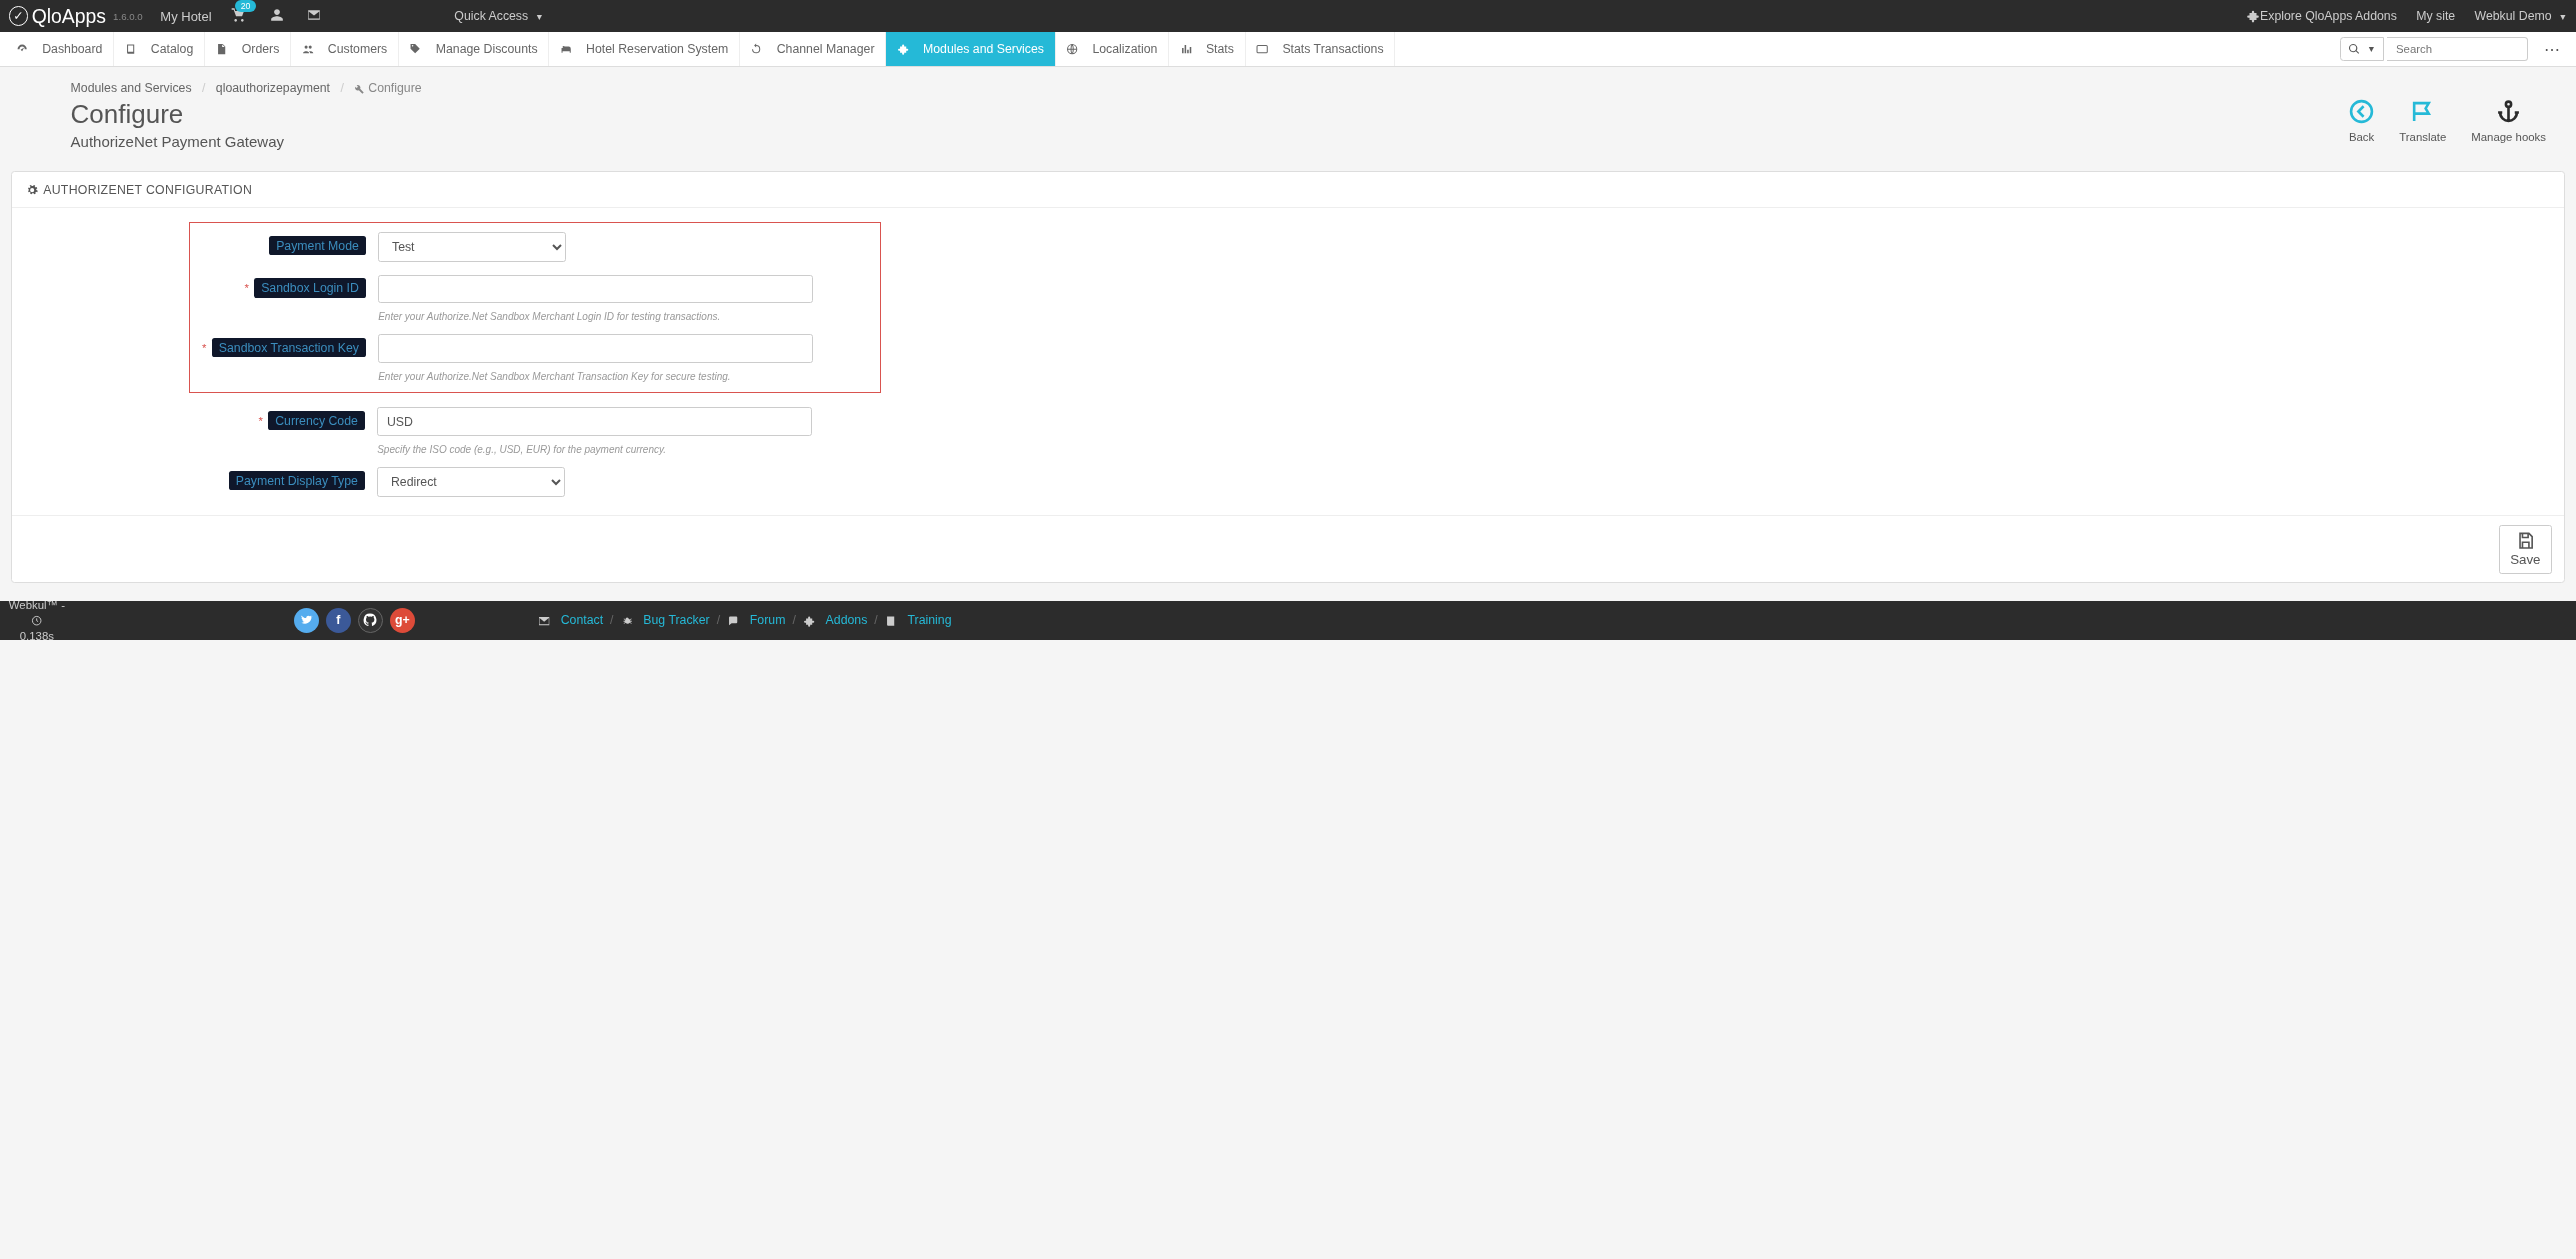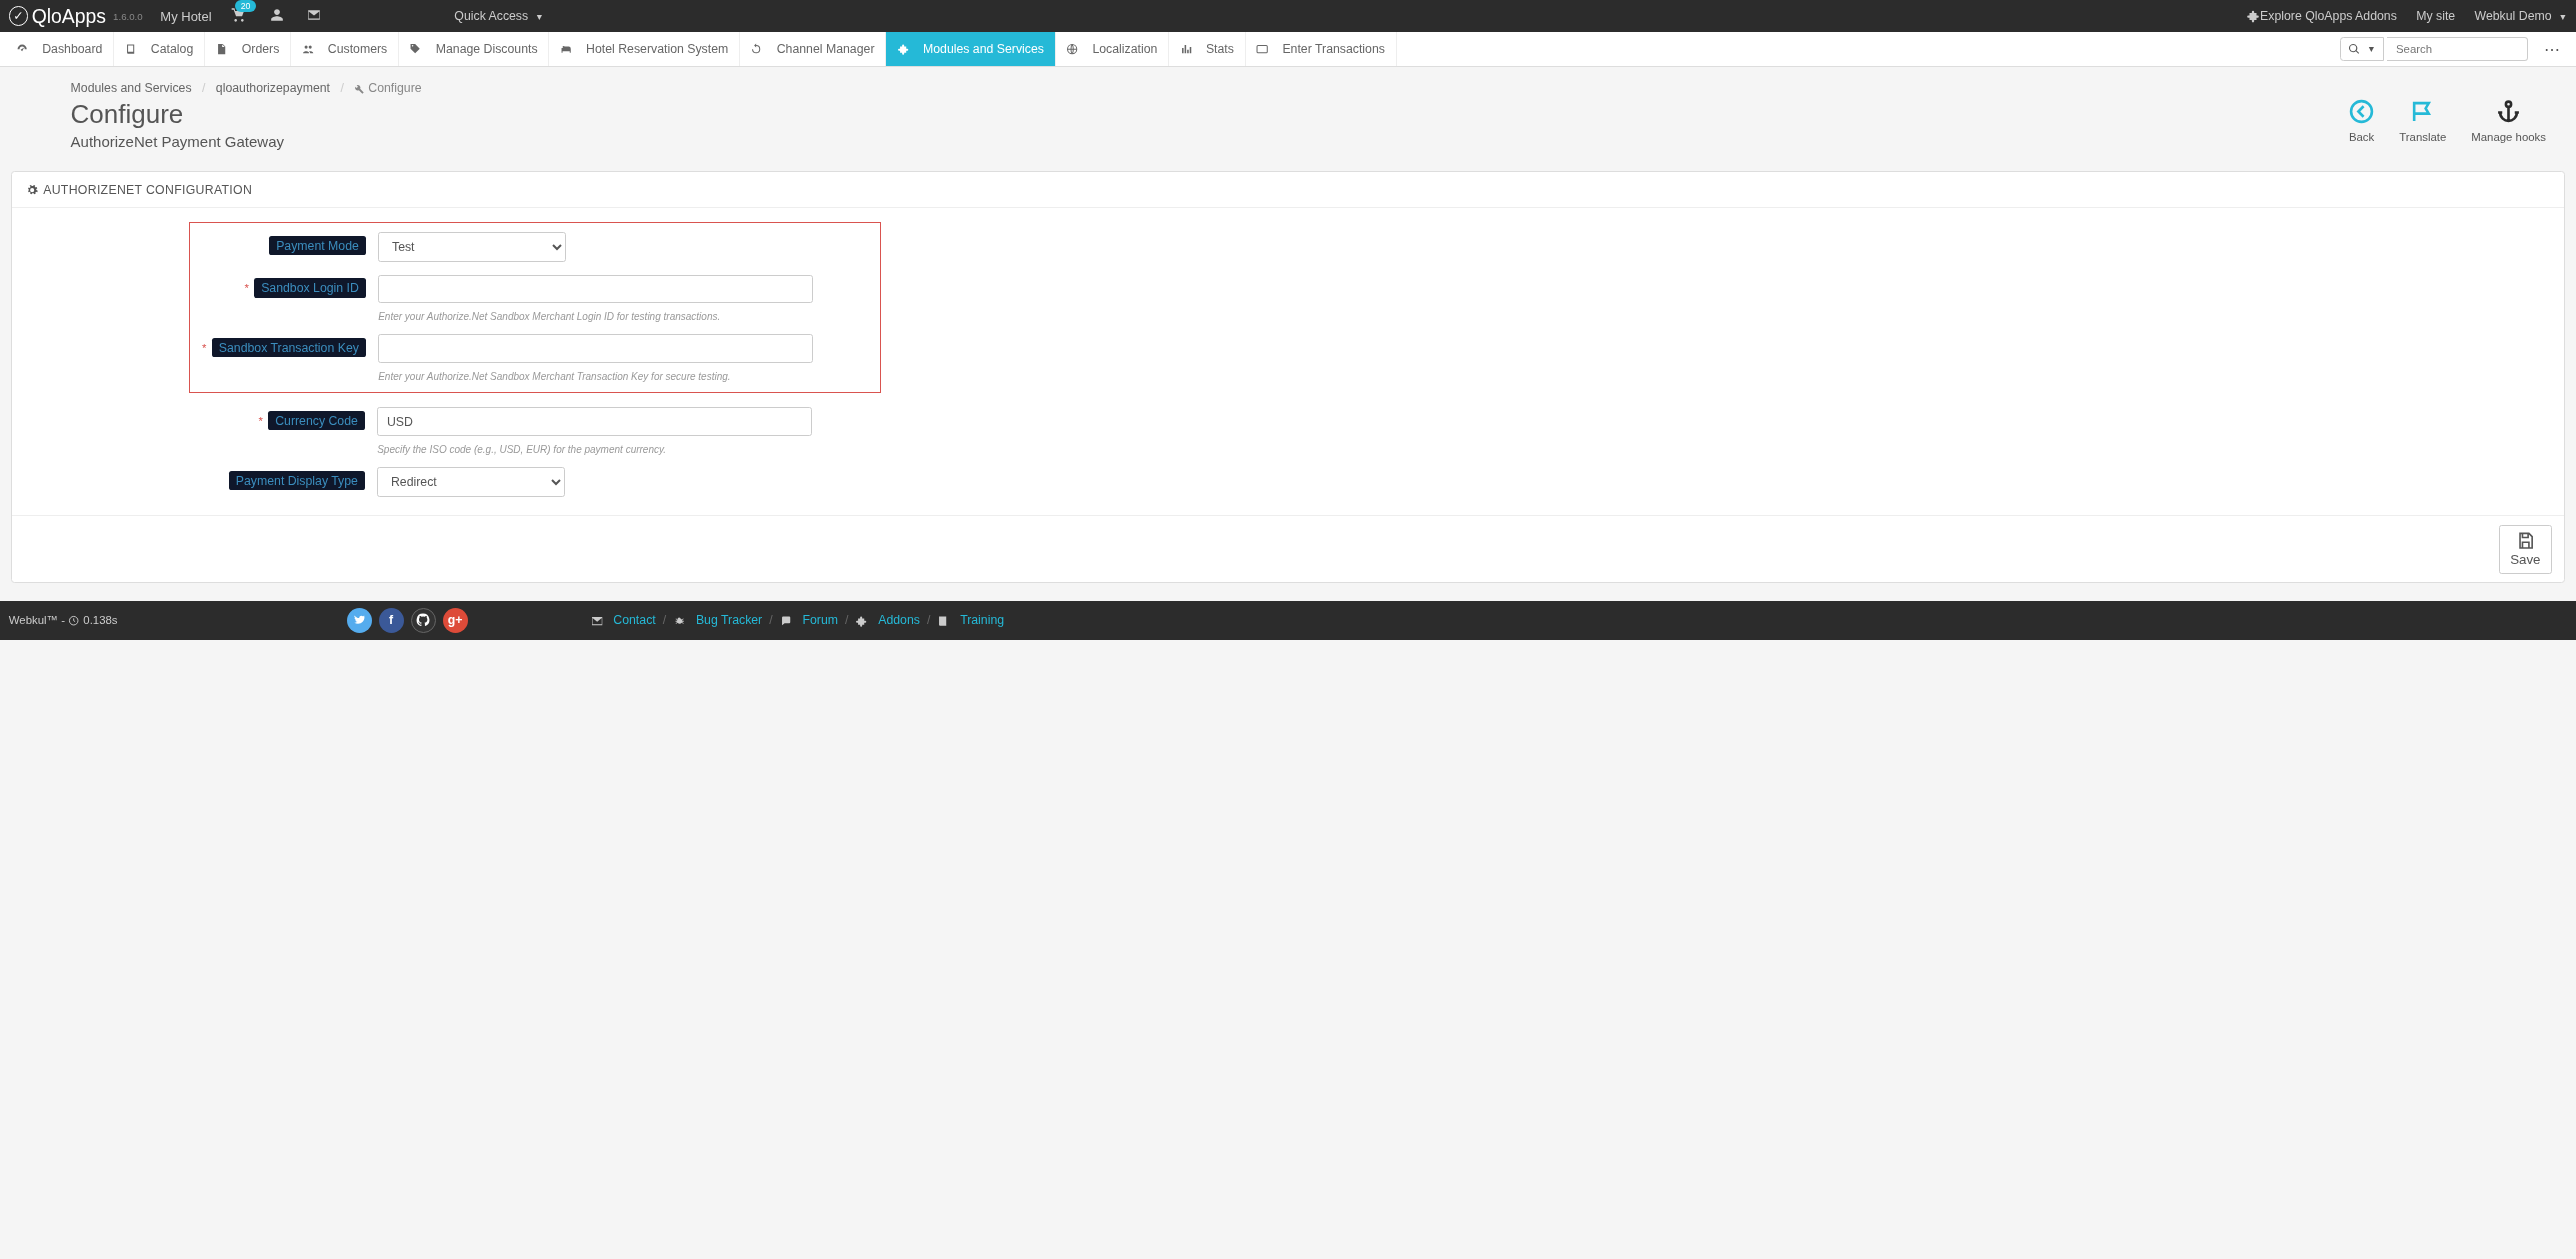--- a/index.html
+++ b/index.html
@@ -65,21 +65,21 @@
 .help-text { color: #999; font-style: italic; font-size: 10px; margin-top: 8px; }
 .redbox { border: 0.9px solid #d9534f; padding: 8.8px 0 5.3px 0; margin: 0 auto 14px 0; width: 692px; margin-left: 160px; }
 .redbox .form-label-col { width: 188px; }
 .redbox .form-input-col { width: 435px; }
 .panel-footer { border-top: 0.9px solid #eee; padding: 8.8px 12.3px; display: flex; justify-content: flex-end; }
 .save-btn { border: 0.9px solid #ccc; border-radius: 2.6px; padding: 5.3px 10.6px; text-align: center; color: #555; background: #fff; cursor: pointer; }
 .save-btn svg { width: 19.4px; height: 19.4px; display: block; margin: 0 auto 1.8px; }
 
 
 .footer { background: #2c2c2c; color: #ccc; height: 39px; margin-top: 17.6px; display: flex; align-items: center; padding: 0 8.8px; }
-.footer-left { font-size: 11.4px; display: flex; align-items: center; gap: 3.5px; }
+.footer-left { font-size: 11.4px; display: flex; align-items: center; gap: 3.5px; flex-direction: column; }
 .social { display: flex; gap: 7px; margin-left: 229px; }
 .soc { width: 25px; height: 25px; border-radius: 50%; display: flex; align-items: center; justify-content: center; color: #fff; font-size: 12.3px; font-weight: bold; }
 .soc.tw { background: #55acee; }
 .soc.fb { background: #3b5998; }
 .soc.gh { background: #333; border: 0.9px solid #666; }
 .soc.gp { background: #dd4b39; }
 .footer-links { margin-left: 123px; display: flex; gap: 7px; font-size: 12.3px; align-items: center; }
 .footer-links a { color: #25b9d7; }
 .footer-links .fsep { color: #666; }
 .footer-links svg { width: 12.3px; height: 12.3px; vertical-align: middle; margin-right: 3.5px; }
@@ -191,21 +191,21 @@
       <svg viewBox="0 0 24 24" fill="currentColor">
         <path d="M4 20V10h3v10H4zm5 0V4h3v16H9zm5 0v-7h3v7h-3zm5 0V8h3v12h-3z"></path>
       </svg>
       <span>Stats</span>
     </div>
   <div class="menu-item">
       <svg viewBox="0 0 24 24" fill="currentColor">
         <rect x="2" y="5" width="20" height="14" rx="2" fill="none" stroke="currentColor" stroke-width="2"></rect>
         <path d="M2 10h20"></path>
       </svg>
-      <span>Enter Transactions</span>
+      <span>Stats Transactions</span>
     </div>
   <div class="menu-spacer"></div>
   <div class="menu-search">
     <span class="search-dd">
       <svg viewBox="0 0 24 24" fill="currentColor" width="12.3" height="12.3">
           <path d="M10 2a8 8 0 105.3 14l5 5 1.4-1.4-5-5A8 8 0 0010 2zm0 2a6 6 0 110 12 6 6 0 010-12z"></path>
         </svg>
       <span class="caret-down">▼</span>
     </span>
     <input class="search-inp" placeholder="Search" style="">

